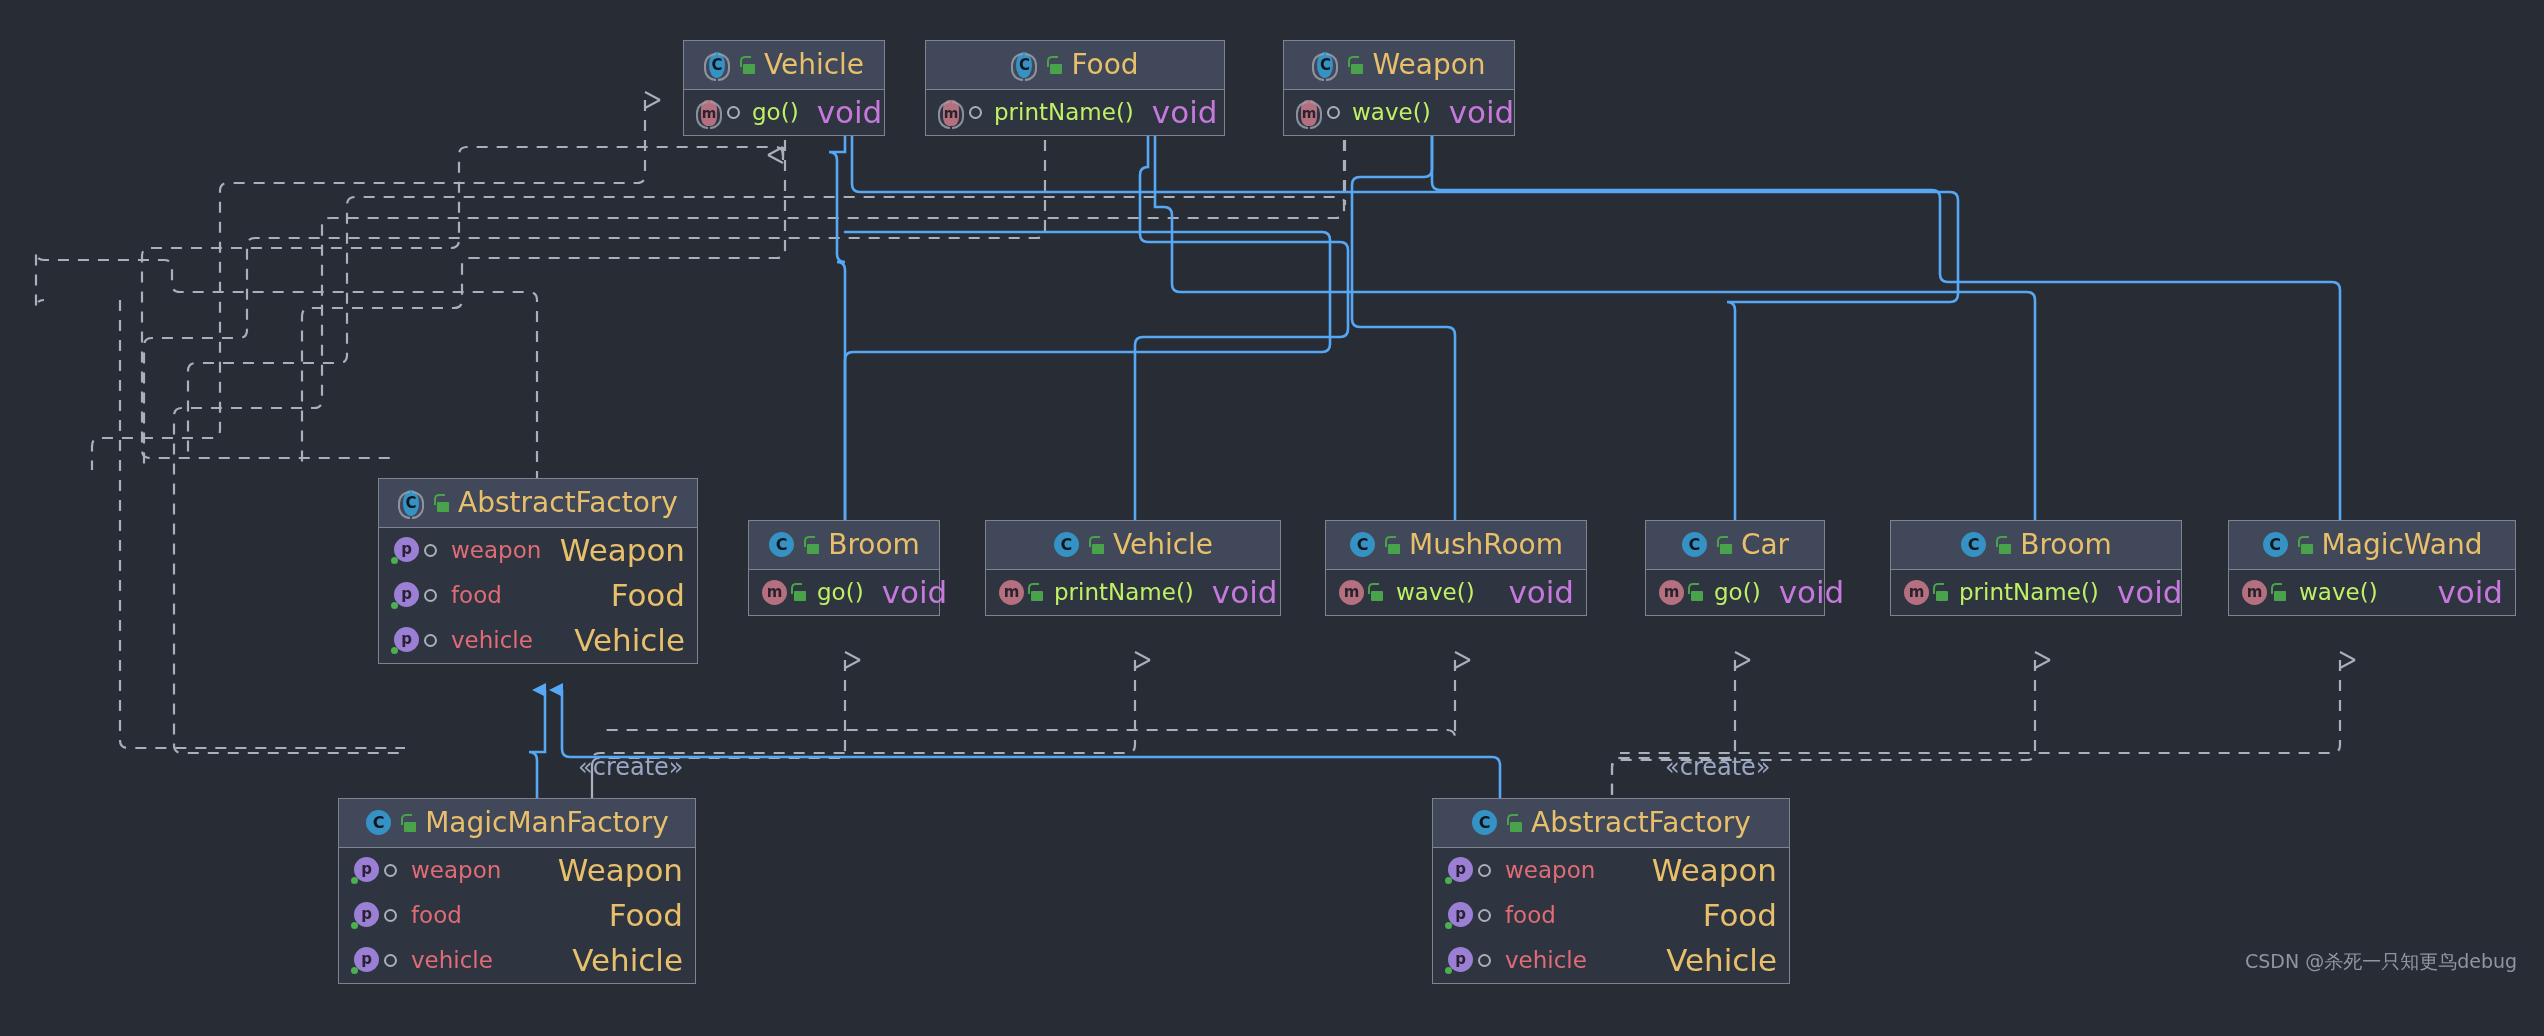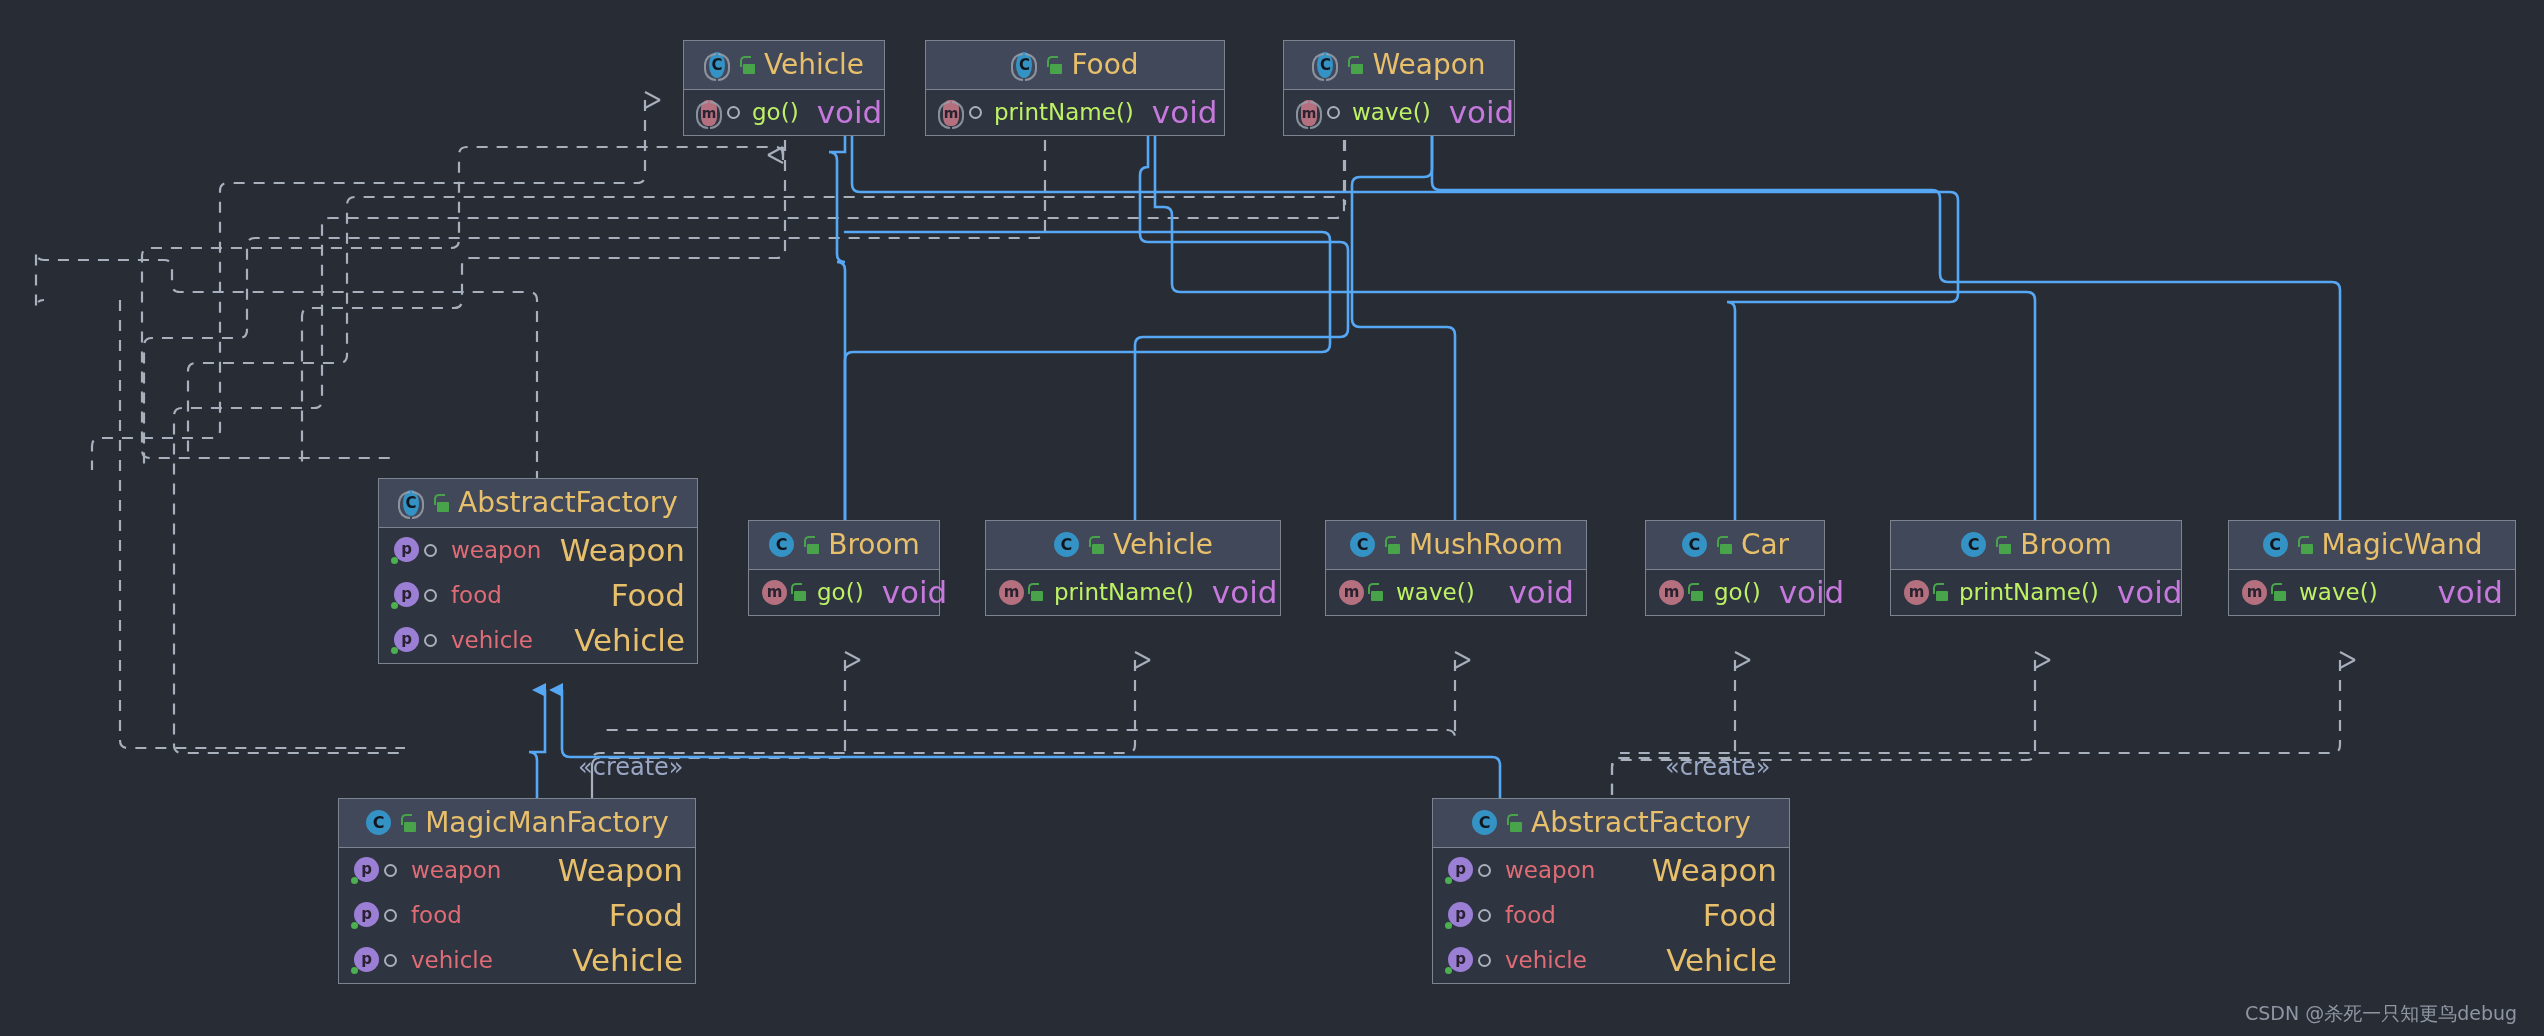--- a/index.html
+++ b/index.html
@@ -692,15 +692,15 @@
           <span class="ico-circle"></span>
         </span>
       <span class="member-name field">vehicle</span>
       <span class="member-type cls">Vehicle</span>
     </div>
   </div>
 
   <div class="edge-label" style="left:578px; top:753px;">«create»</div>
   <div class="edge-label" style="left:1665px; top:753px;">«create»</div>
 
-  <div class="watermark" style="left:2245px; top:1001px;">CSDN @杀死一只知更鸟debug</div>
+  <div class="watermark" style="left:2245px; top:949px;">CSDN @杀死一只知更鸟debug</div>
 
 </div>
 
 </body></html>

